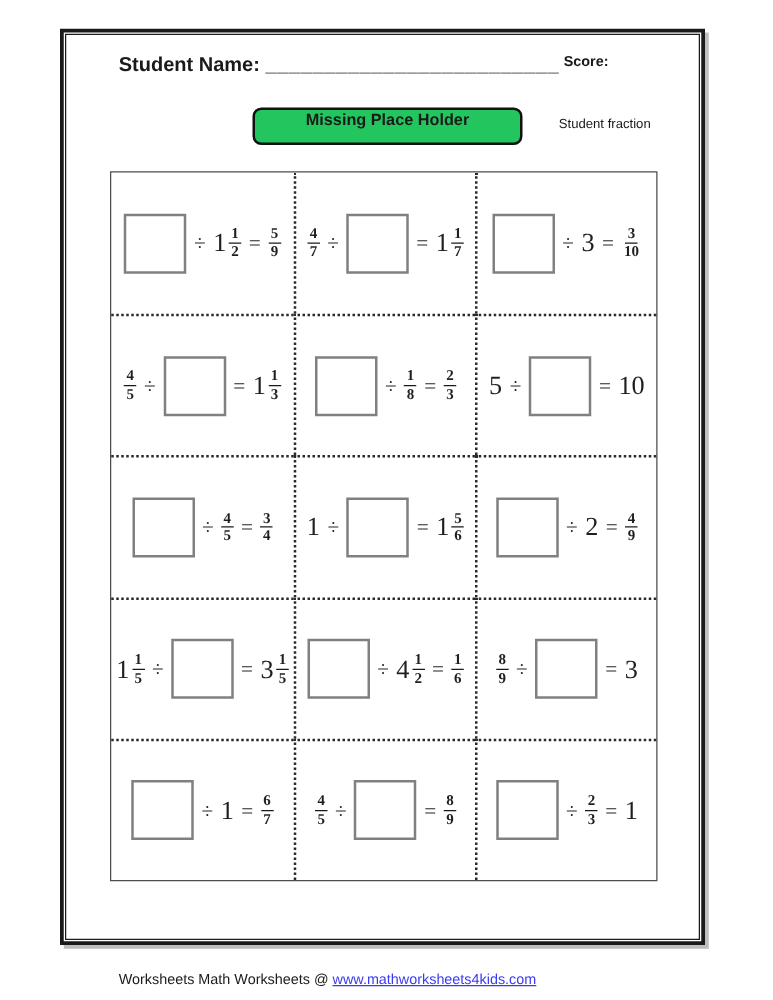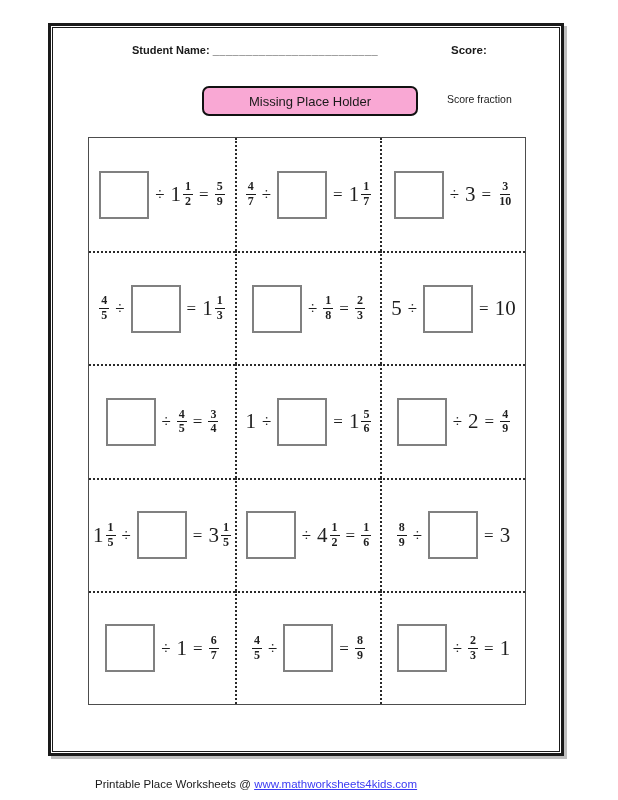--- a/index.html
+++ b/index.html
@@ -8,29 +8,29 @@
     background:#ffffff; overflow:hidden;
     font-family:"Liberation Sans", sans-serif; color:#1a1a1a;
   }
   .frame {
     position:absolute; left:48px; top:23px; width:516px; height:733px;
     border:3px solid #1a1a1a; box-sizing:border-box;
     box-shadow:3px 3px 0 rgba(110,110,110,0.45);
   }
   .frame-inner { position:absolute; inset:1px; border:1px solid #1a1a1a; }
 
-  .student-name { position:absolute; left:95px; top:44px; font-size:11px; font-weight:700;margin-left:37px; }
+  .student-name { position:absolute; left:95px; top:44px; font-size:16px; font-weight:700; }
   .student-name .blank { font-weight:700; letter-spacing:0.5px; }
   .score { position:absolute; left:420px; top:44px; font-size:11.5px; font-weight:700;margin-left:31px; }
 
   .title-box {
     position:absolute; left:202px; top:86px; width:212px; height:26px;
-    border:2.5px solid #111; border-radius:7px; background:#f9a8d4;
-    display:flex; align-items:center; justify-content:center;
-    font-size:13px; font-weight:400;
+    border:2.5px solid #111; border-radius:7px; background:#22c55e;
+    display:flex; align-items:flex-start; justify-content:center;
+    font-size:13px; font-weight:700;
   }
   .subtitle { position:absolute; left:447px; top:93px; font-size:10.5px; }
 
   .grid {
     position:absolute; left:88px; top:137px; width:438px; height:568px;
     border:1.5px solid #4d4d4d; box-sizing:border-box;
     display:grid; grid-template-columns:repeat(3,1fr); grid-template-rows:repeat(5,1fr);
     background:#fff;
   }
   .cell {
@@ -69,21 +69,21 @@
   <span>Student Name:</span>
   <span class="blank">_________________________</span>
 </div>
 
 <div class="score">Score:</div>
 
 <div class="title-box">
   <span>Missing Place Holder</span>
 </div>
 
-<div class="subtitle">Score fraction</div>
+<div class="subtitle">Student fraction</div>
 
 <div class="grid">
     <div class="cell">
       <span class="box" style="border-color: rgb(128, 128, 128);"></span>
       <span class="op">÷</span>
       <span class="mixed">
         <span class="int">1</span>
         <span class="frac">
           <span class="num">1</span>
           <span class="den">2</span>
@@ -267,14 +267,14 @@
       <span class="frac">
         <span class="num">2</span>
         <span class="den">3</span>
       </span>
       <span class="op">=</span>
       <span class="int">1</span>
     </div>
   </div>
 
 <div class="footer">
-  <span>Printable Place Worksheets @ </span><span class="link" style="color: rgb(58, 58, 242); text-decoration: underline;">www.mathworksheets4kids.com</span>
+  <span>Worksheets Math Worksheets @ </span><span class="link" style="color: rgb(58, 58, 242); text-decoration: underline;">www.mathworksheets4kids.com</span>
 </div>
 
 </body></html>

